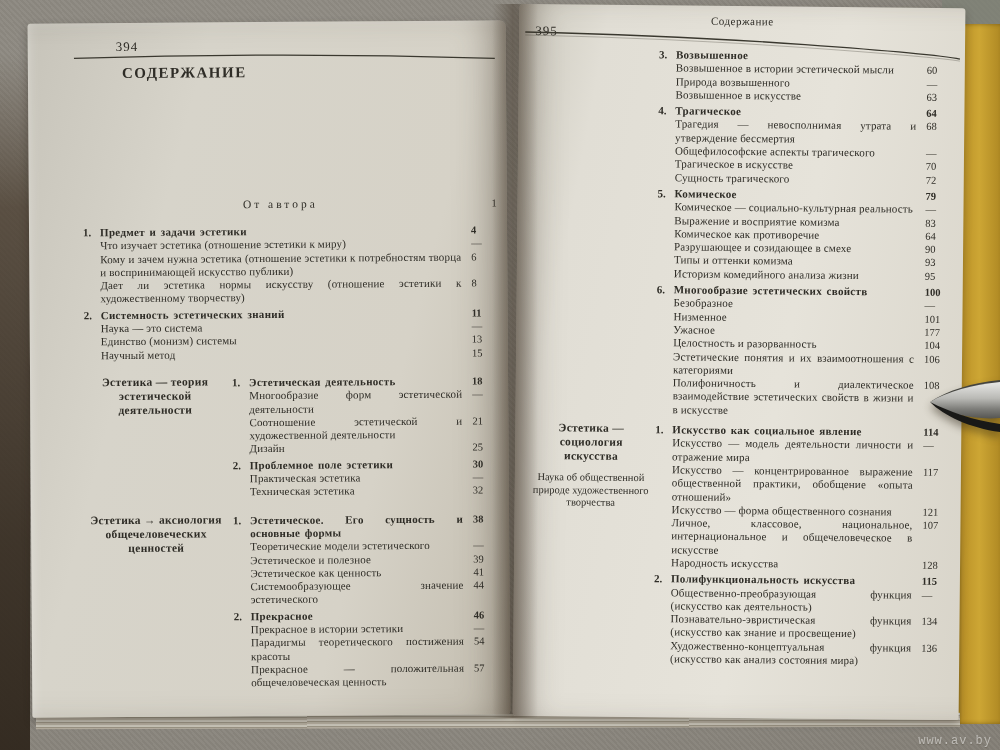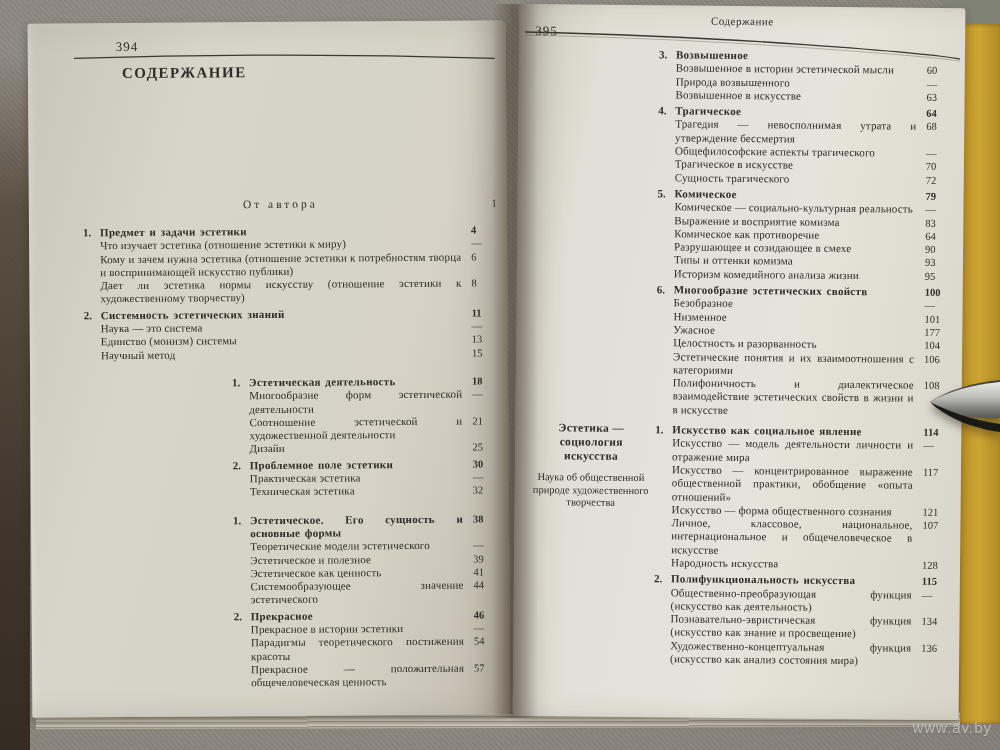--- a/index.html
+++ b/index.html
@@ -54,22 +54,22 @@
 
   .row{display:flex;align-items:baseline;font-size:11px;line-height:13.3px;}
   .row .num{width:17px;flex:none;font-weight:bold;}
   .row.sub{padding-left:17px;}
   .row .txt{flex:1;text-align:justify;padding-right:10px;letter-spacing:.15px;}
   .row .pg{width:26px;flex:none;text-align:left;font-size:10.5px;}
   .row.bold{font-weight:bold;margin-top:3px;}
   .row.bold .txt{word-spacing:1.5px;letter-spacing:.3px;}
 
   .knife{position:absolute;right:0;top:378px;z-index:6;filter:drop-shadow(0 5px 4px rgba(40,30,15,.45));}
-  .watermark{position:absolute;right:8px;bottom:14px;z-index:7;font-family:Liberation Sans, sans-serif;
-    font-size:15px;letter-spacing:1px;color:rgba(255,255,255,.5);text-shadow:0 1px 1px rgba(60,50,30,.25);}
+  .watermark{position:absolute;right:8px;bottom:2px;z-index:7;font-family:Liberation Mono, monospace;
+    font-size:12px;letter-spacing:1px;color:rgba(255,255,255,.5);text-shadow:0 1px 1px rgba(60,50,30,.25);}
 </style>
 </head>
 <body>
 
 <div class="photo">
 
   <div class="left-shadow-strip"></div>
   <div class="top-right-table"></div>
   <div class="yellow-cover"></div>
   <div class="page-stack"></div>
@@ -138,20 +138,21 @@
                 <div class="row sub">
 
                   <span class="txt">Научный метод</span>
                   <span class="pg">15</span>
                 </div>
               </div>
           </div>
 
           <div class="section">
             <div class="sidebar">
+              <div class="sidebar-title">Эстетика — теория эстетической деятельности</div>
             </div>
             <div class="items">
 
                 <div class="row bold">
                   <span class="num">1.</span>
                   <span class="txt">Эстетическая деятельность</span>
                   <span class="pg">18</span>
                 </div>
 
                 <div class="row sub">
@@ -187,20 +188,21 @@
                 <div class="row sub">
 
                   <span class="txt">Техническая эстетика</span>
                   <span class="pg">32</span>
                 </div>
               </div>
           </div>
 
           <div class="section">
             <div class="sidebar">
+              <div class="sidebar-title">Эстетика → аксиология общечеловеческих ценностей</div>
             </div>
             <div class="items">
 
                 <div class="row bold">
                   <span class="num">1.</span>
                   <span class="txt">Эстетическое. Его сущность и основные формы</span>
                   <span class="pg">38</span>
                 </div>
 
                 <div class="row sub">

